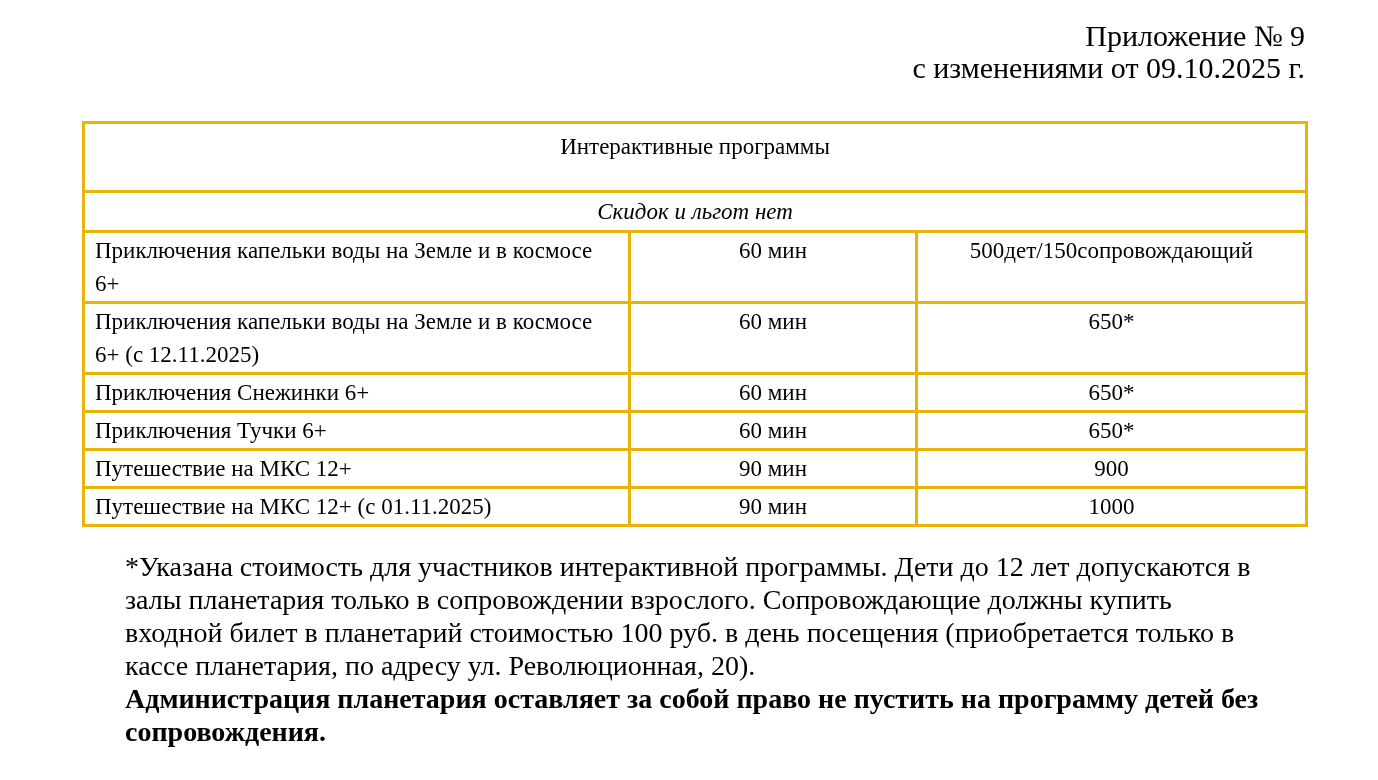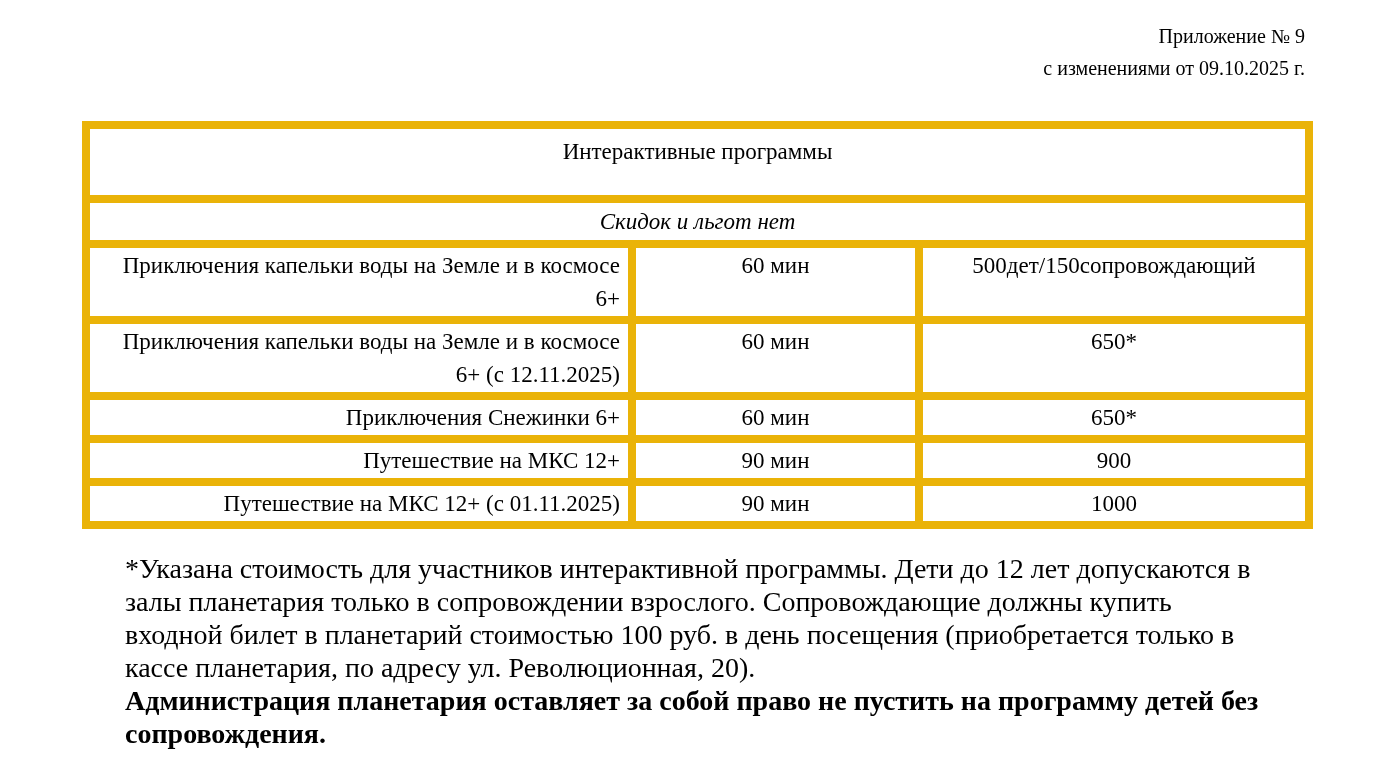--- a/index.html
+++ b/index.html
@@ -16,33 +16,33 @@
   .page {
     position: relative;
     width: 1378px;
     height: 780px;
     background: #ffffff;
   }
   .doc-header {
     padding-top: 20px;
     margin-right: 73px;
     text-align: right;
-    font-size: 20px;
+    font-size: 30px;
     line-height: 32px;
   }
   table.price-table {
     border-collapse: collapse;
     table-layout: fixed;
     width: 1223px;
     margin-left: 82px;
     margin-top: 37px;
   }
   table.price-table td,
   table.price-table th {
-    border: 8px solid #eab308;
+    border: 3px solid #eab308;
     font-size: 23px;
     line-height: 33px;
     font-weight: normal;
     padding: 0;
     overflow: hidden;
   }
   .title-cell {
     text-align: center;
     font-weight: bold;
     font-size: 24px;
@@ -58,21 +58,21 @@
   tr.cols-row th {
     height: 65px;
     text-align: center;
     vertical-align: middle;
   }
   tr.cols-row th.col-price {
     vertical-align: top;
     padding-top: 5px !important;
   }
   td.cell-name {
-    text-align: right;
+    text-align: left;
     vertical-align: top;
     padding: 1px 8px 1px 10px !important;
   }
   td.cell-center {
     text-align: center;
     vertical-align: top;
     padding: 1px 4px !important;
   }
   .notes {
     width: 1140px;
@@ -117,20 +117,25 @@
           <td class="cell-name">Приключения капельки воды на Земле и в космосе 6+ (с 12.11.2025)</td>
           <td class="cell-center">60 мин</td>
           <td class="cell-center">650*</td>
         </tr>
         <tr>
           <td class="cell-name">Приключения Снежинки 6+</td>
           <td class="cell-center">60 мин</td>
           <td class="cell-center">650*</td>
         </tr>
         <tr>
+          <td class="cell-name">Приключения Тучки 6+</td>
+          <td class="cell-center">60 мин</td>
+          <td class="cell-center">650*</td>
+        </tr>
+        <tr>
           <td class="cell-name">Путешествие на МКС 12+</td>
           <td class="cell-center">90 мин</td>
           <td class="cell-center">900</td>
         </tr>
         <tr>
           <td class="cell-name">Путешествие на МКС 12+ (с 01.11.2025)</td>
           <td class="cell-center">90 мин</td>
           <td class="cell-center">1000</td>
         </tr>
       </tbody>

